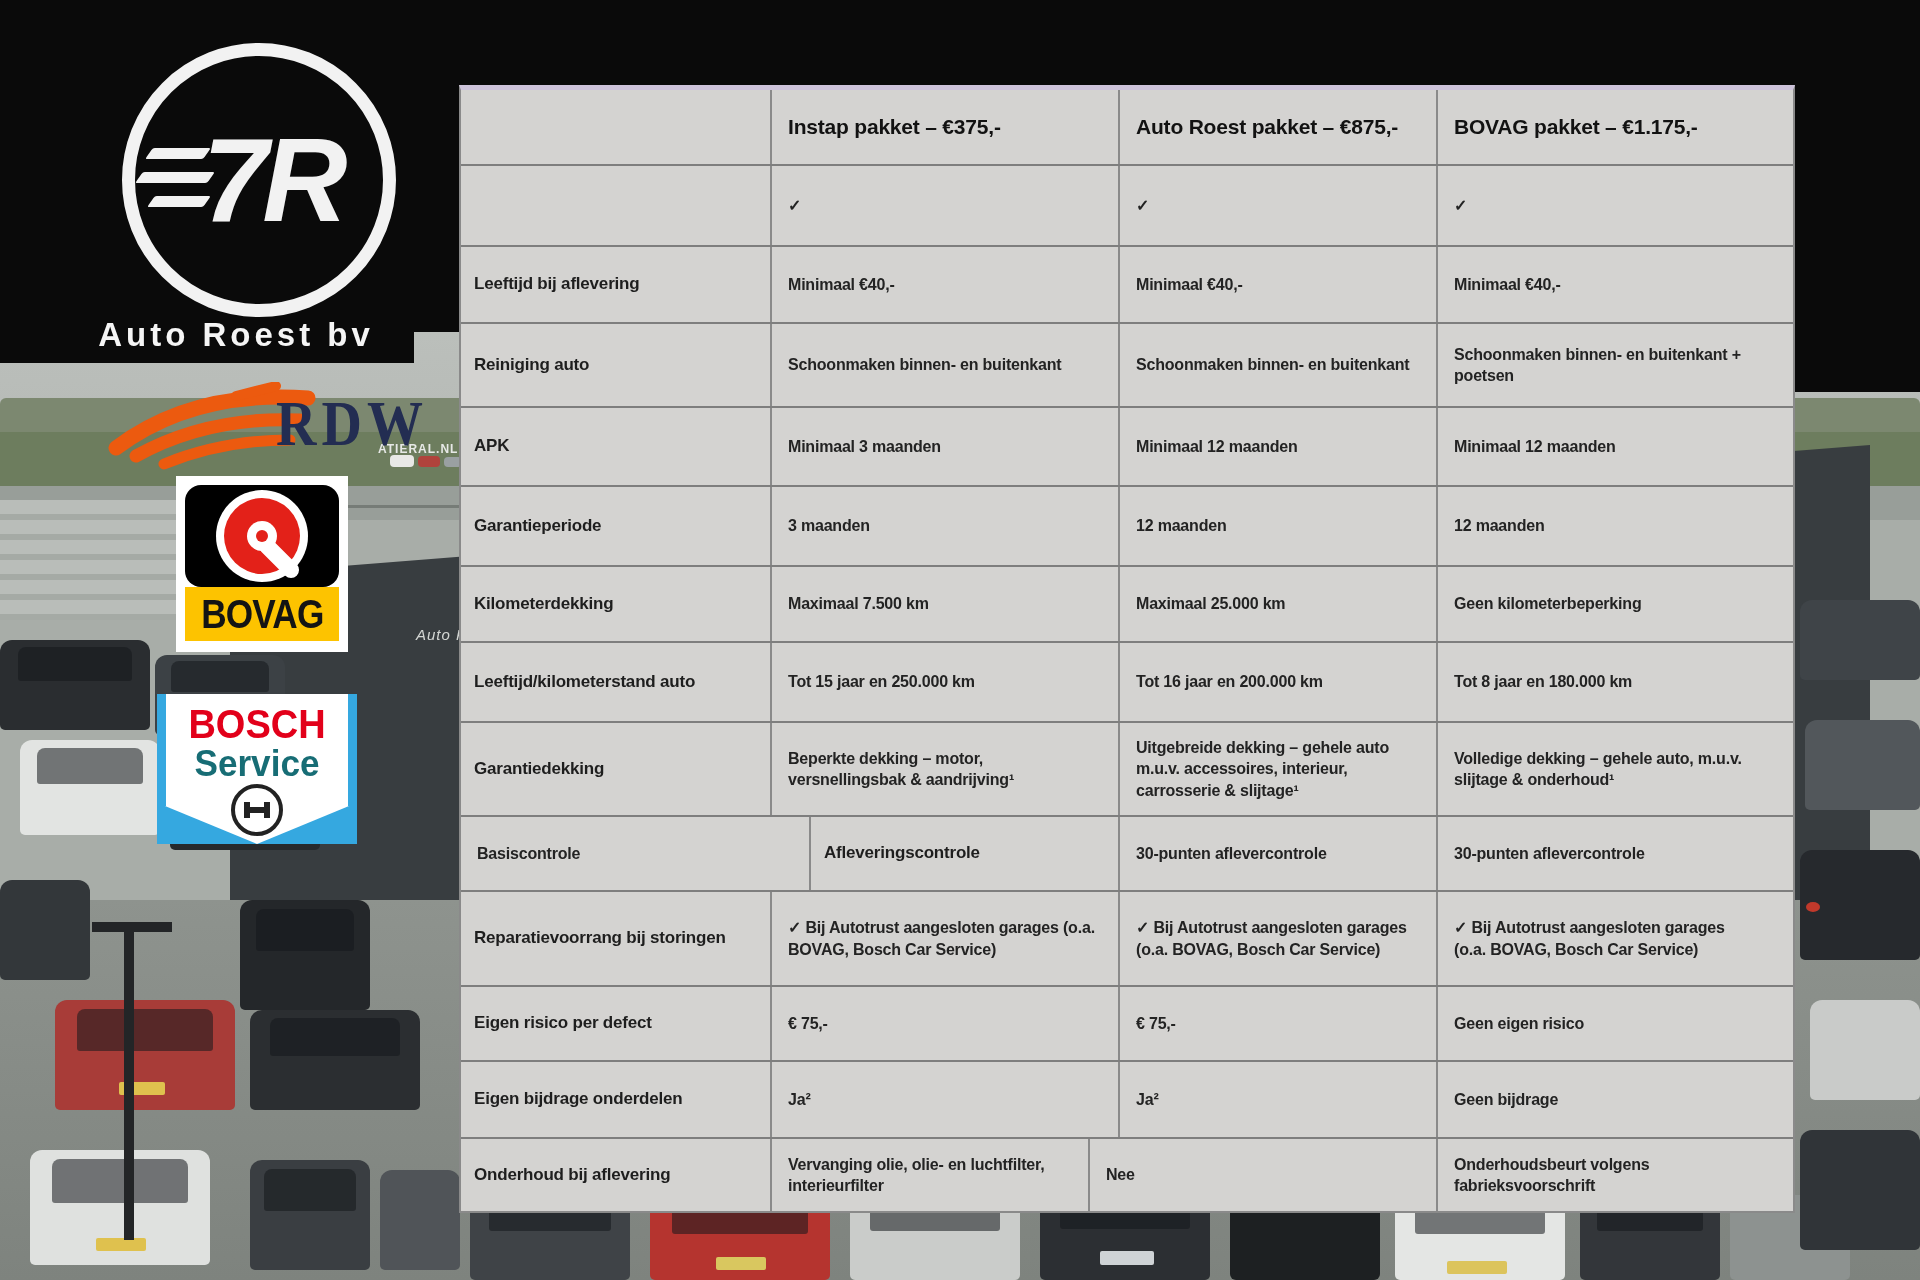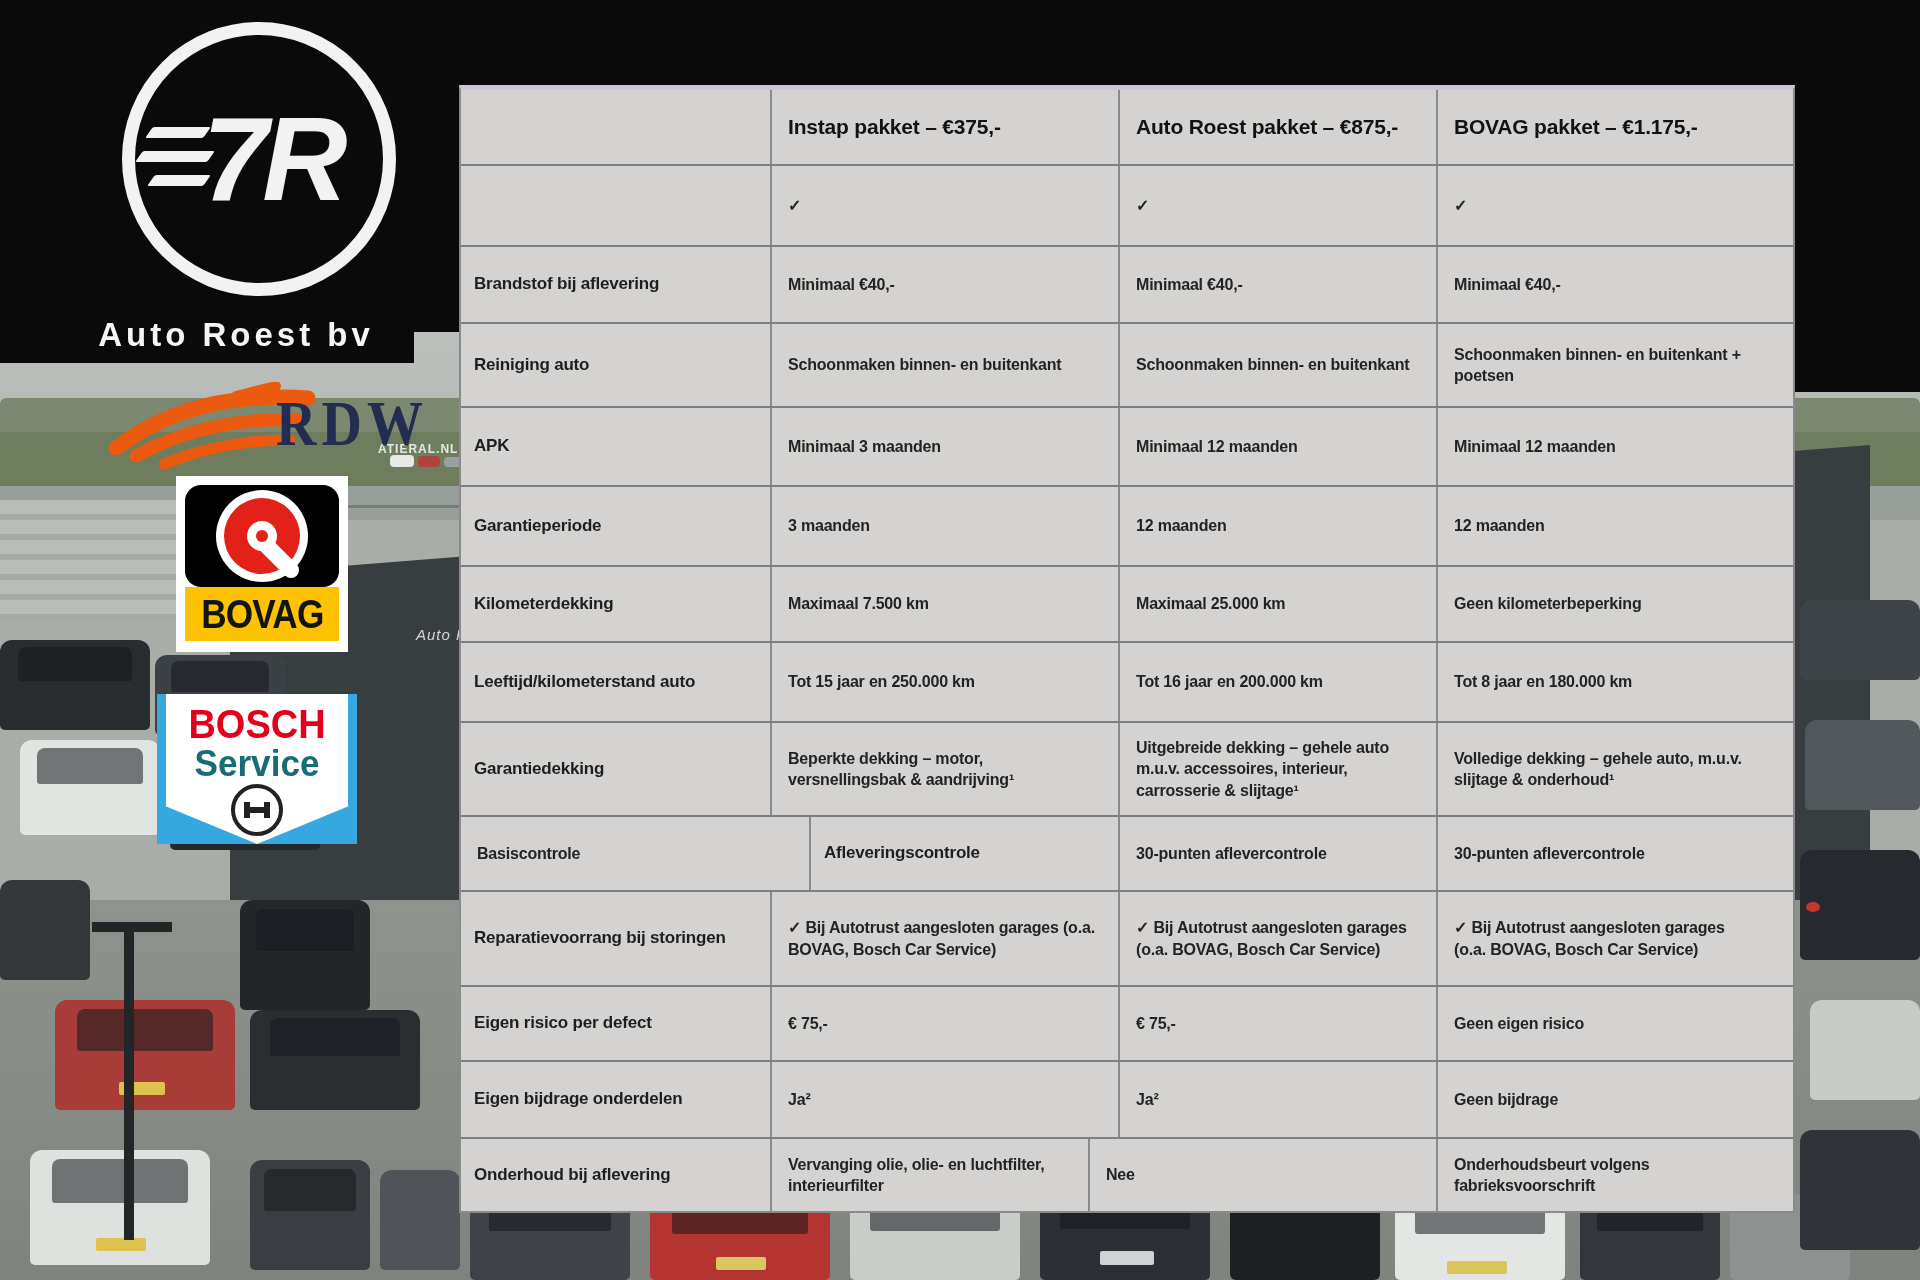--- a/index.html
+++ b/index.html
@@ -27,21 +27,21 @@
   .plate{position:absolute;border-radius:2px;}
   .lamp{position:absolute;background:#232527;}
 
   
   .black-logo{position:absolute;left:0;top:0;width:414px;height:363px;background:#0a0a0a;}
   .black-gap{position:absolute;left:414px;top:0;width:46px;height:332px;background:#0a0a0a;}
   .black-top{position:absolute;left:459px;top:0;width:1336px;height:90px;background:#0a0a0a;}
   .black-right{position:absolute;left:1795px;top:0;width:125px;height:392px;background:#0a0a0a;}
 
   
-  .ar-circle{position:absolute;left:122px;top:22px;width:248px;height:248px;border:13px solid #f2f2f2;
+  .ar-circle{position:absolute;left:122px;top:43px;width:248px;height:248px;border:13px solid #f2f2f2;
              border-radius:50%;display:flex;align-items:center;justify-content:center;}
   .ar-mono{color:#f2f2f2;font-size:118px;font-weight:bold;font-style:italic;letter-spacing:-6px;padding-left:26px;}
   .speed{position:absolute;background:#f2f2f2;height:11px;transform:skewX(-35deg);border-radius:2px;}
   .s1{left:14px;top:92px;width:58px;} .s2{left:4px;top:116px;width:72px;} .s3{left:16px;top:140px;width:56px;}
   .ar-name{position:absolute;left:62px;top:316px;width:348px;text-align:center;color:#f5f5f5;
            font-size:33px;font-weight:bold;letter-spacing:4px;}
 
   
   .rdw{position:absolute;left:108px;top:382px;width:310px;height:100px;}
   .rdw svg{position:absolute;left:0;top:0;}
@@ -227,21 +227,21 @@
     </div>
 
     <div class="tr" style="height:79px">
       <div class="td c0"></div>
       <div class="td c1 val">✓</div>
       <div class="td c2 val">✓</div>
       <div class="td c3 val">✓</div>
     </div>
 
     <div class="tr" style="height:75px">
-      <div class="td c0">Brandstof bij aflevering</div>
+      <div class="td c0">Leeftijd bij aflevering</div>
       <div class="td c1 val">Minimaal €40,-</div>
       <div class="td c2 val">Minimaal €40,-</div>
       <div class="td c3 val">Minimaal €40,-</div>
     </div>
 
     <div class="tr" style="height:82px">
       <div class="td c0">Reiniging auto</div>
       <div class="td c1 val">Schoonmaken binnen- en buitenkant</div>
       <div class="td c2 val">Schoonmaken binnen- en buitenkant</div>
       <div class="td c3 val">Schoonmaken binnen- en buitenkant + poetsen</div>

